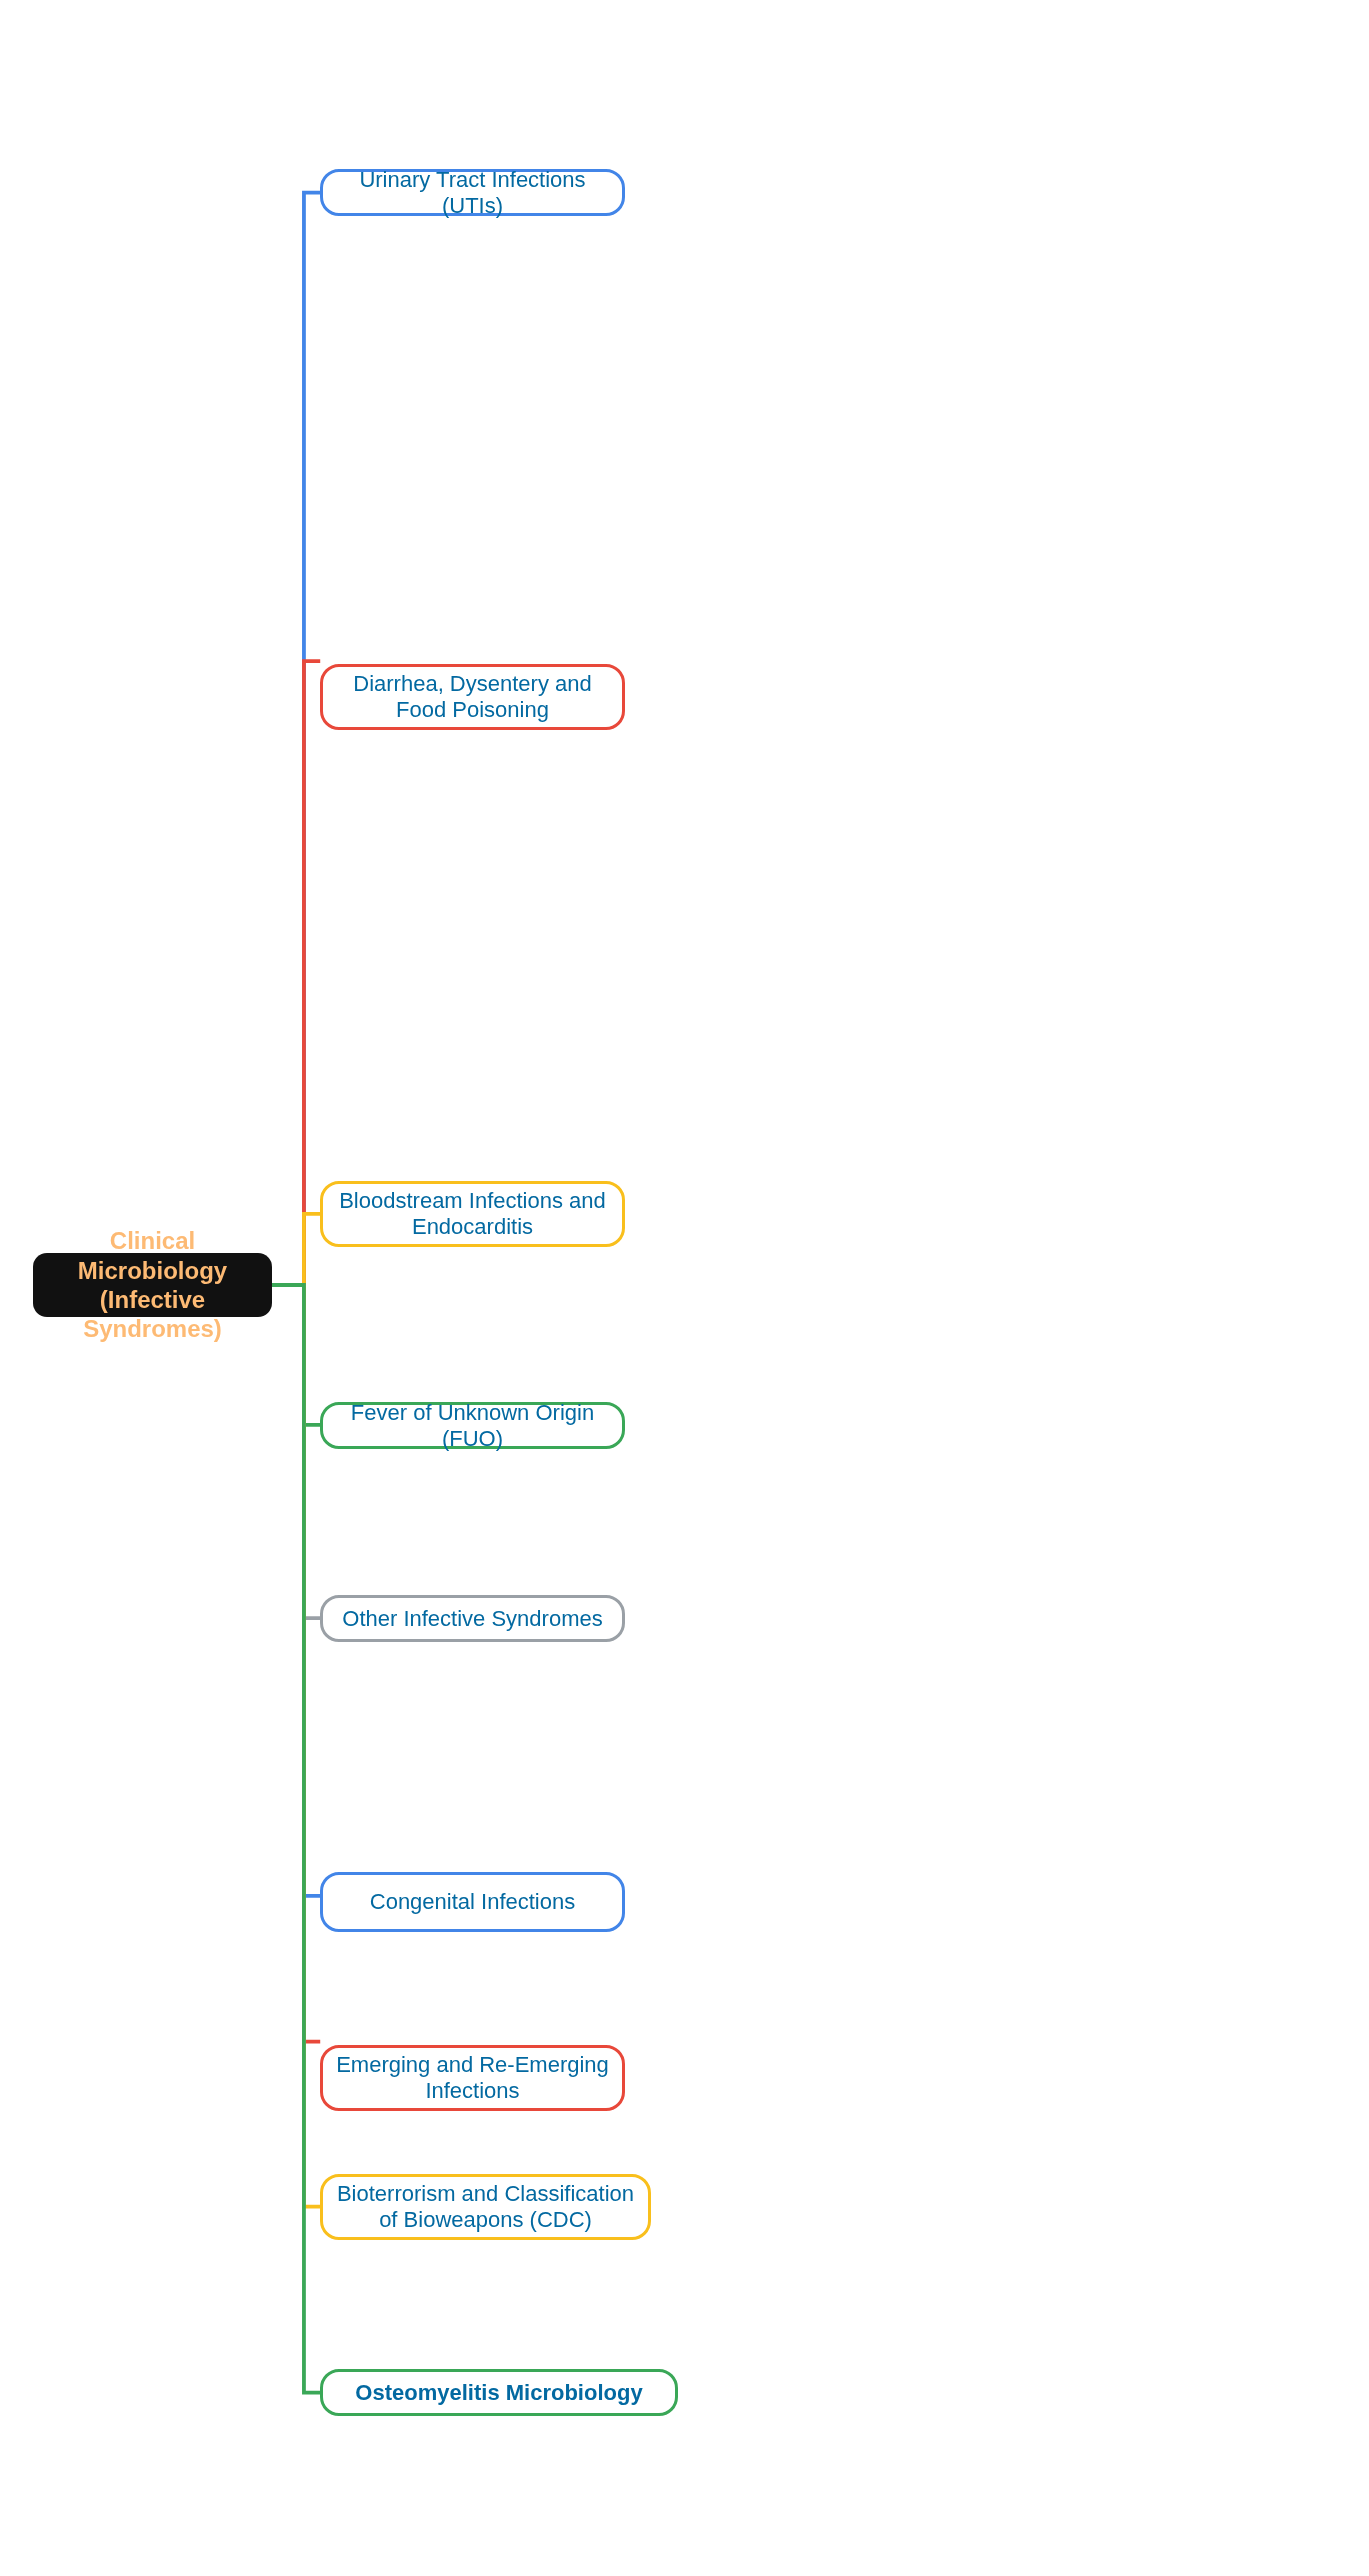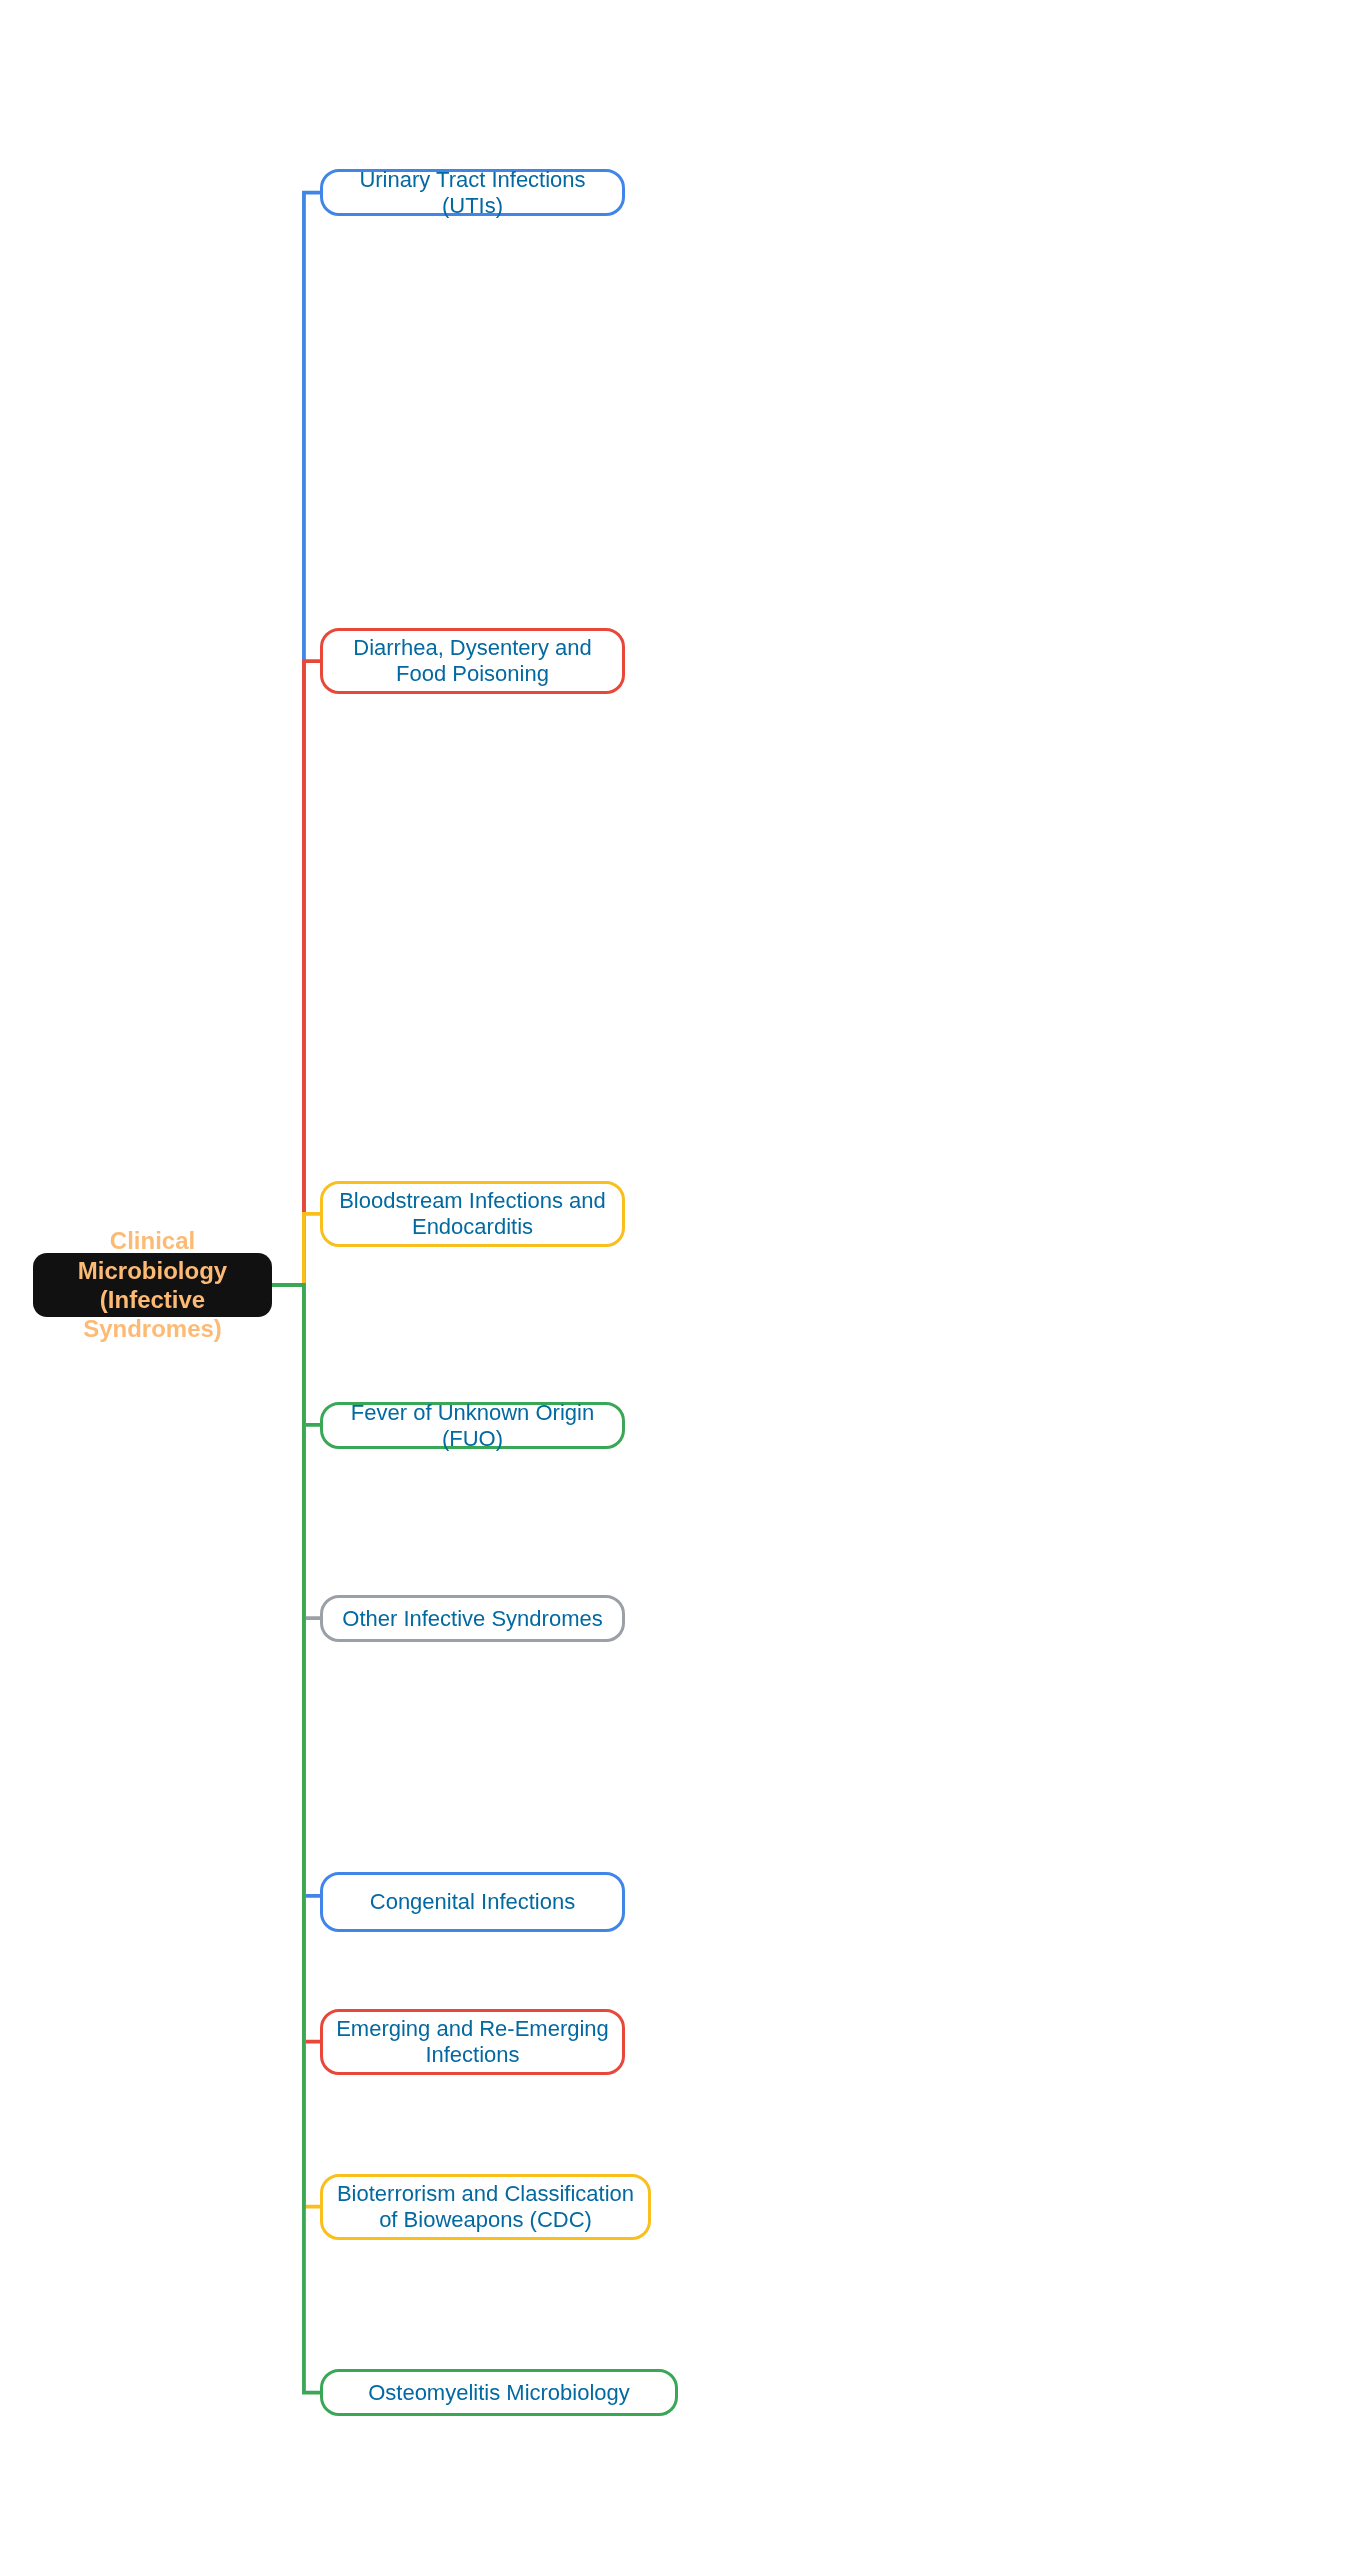--- a/index.html
+++ b/index.html
@@ -25,21 +25,21 @@
     padding:3.3px 6.5px;
   }
   .root {
     background:#111111; border:none; color:#fdba74;
     font-weight:bold; font-size:24px; line-height:1.22;
     border-radius:14px; padding:8.7px 12px;
   }
   .branch { font-size:22px; font-weight:400; border-width:3.8px; }
 
   .c-blue   { border-color:#4285e8; }
-  .c-red    { border-color:#e8483a; }
+  .c-red    { border-color:#e8483a;margin-top:36px; }
   .c-yellow { border-color:#f9bf1c; }
   .c-green  { border-color:#3aa757; }
   .c-gray   { border-color:#9aa0a6; }
 
   
   #logo { position:absolute; left:33px; top:2444px; width:233px; height:108px; }
   #logo-word {
     position:absolute; left:100px; top:28px;
     font-size:47px; font-weight:bold; color:#111; letter-spacing:-0.5px;
     font-family:"Liberation Sans", sans-serif;
@@ -81,19 +81,19 @@
       </div>
       <div class="node branch c-blue" style="left: 320px; top: 1872px; width: 305px; height: 60px;">
         <span>Congenital Infections</span>
       </div>
       <div class="node branch c-red" style="left: 320px; top: 2009px; width: 305px; height: 66px;">
         <span>Emerging and Re-Emerging Infections</span>
       </div>
       <div class="node branch c-yellow" style="left: 320px; top: 2174px; width: 331px; height: 66px;">
         <span>Bioterrorism and Classification of Bioweapons (CDC)</span>
       </div>
-      <div class="node branch c-green" style="left: 320px; top: 2369px; width: 358px; height: 47px;">
+      <div class="node branch c-green" style="left: 320px; top: 2369px; width: 358px; height: 47px; font-weight: bold;">
         <span>Osteomyelitis Microbiology</span>
       </div>
     </div>
 
 </div>
 
 
 </body></html>

